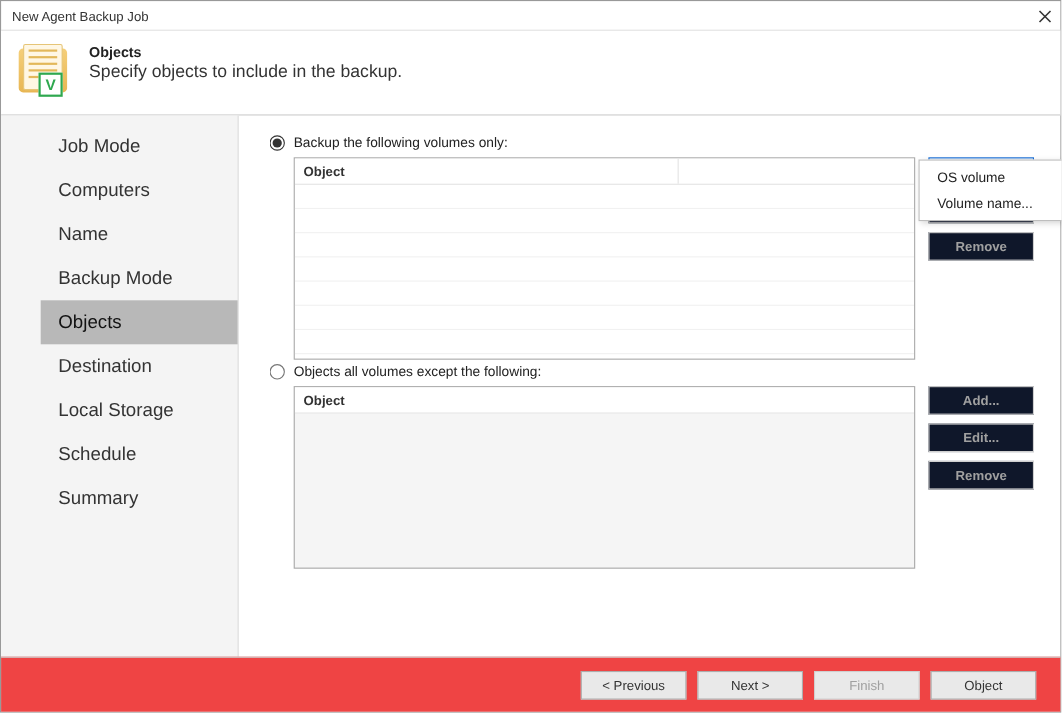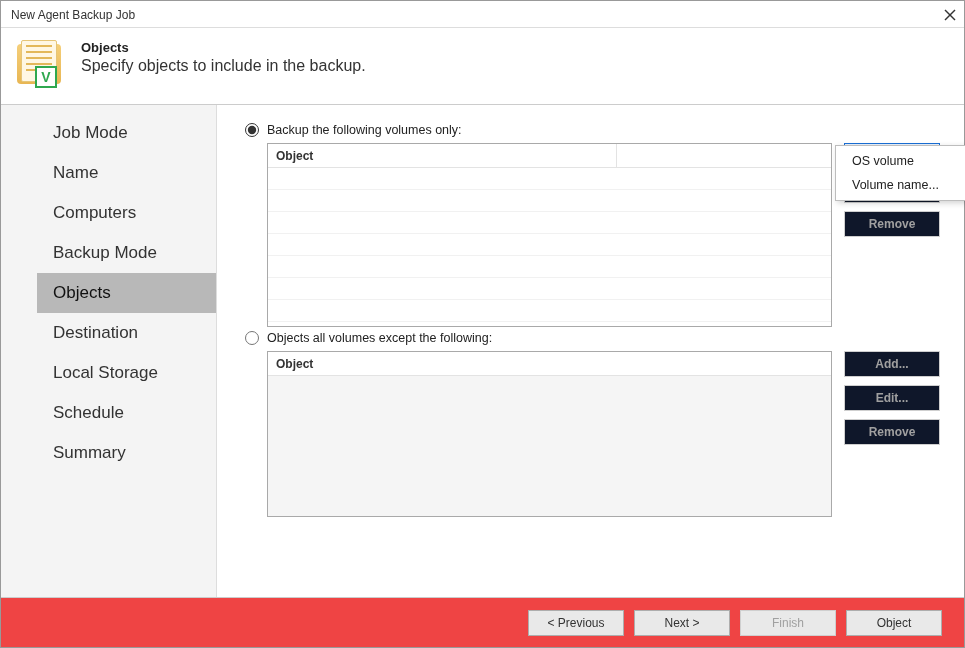--- a/index.html
+++ b/index.html
@@ -255,22 +255,22 @@
     <div class="header-texts">
       <div class="header-title">Objects</div>
       <div class="header-subtitle">Specify objects to include in the backup.</div>
     </div>
   </div>
 
   <div class="body">
 
     <div class="sidebar">
       <div class="sidebar-item"><span>Job Mode</span></div>
+      <div class="sidebar-item"><span>Computers</span></div>
       <div class="sidebar-item"><span>Name</span></div>
-      <div class="sidebar-item"><span>Computers</span></div>
       <div class="sidebar-item"><span>Backup Mode</span></div>
       <div class="sidebar-item selected"><span>Objects</span></div>
       <div class="sidebar-item"><span>Destination</span></div>
       <div class="sidebar-item"><span>Local Storage</span></div>
       <div class="sidebar-item"><span>Schedule</span></div>
       <div class="sidebar-item"><span>Summary</span></div>
     </div>
 
     <div class="content">
 

